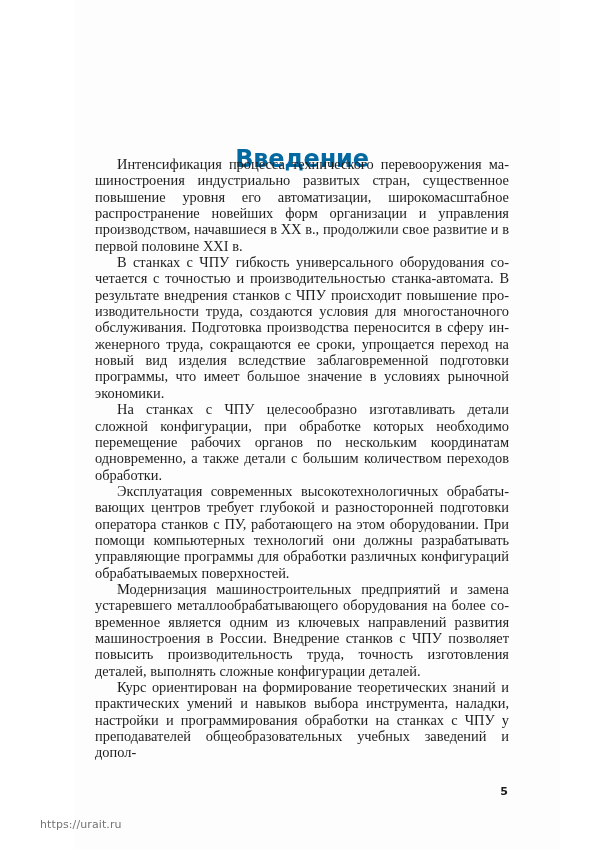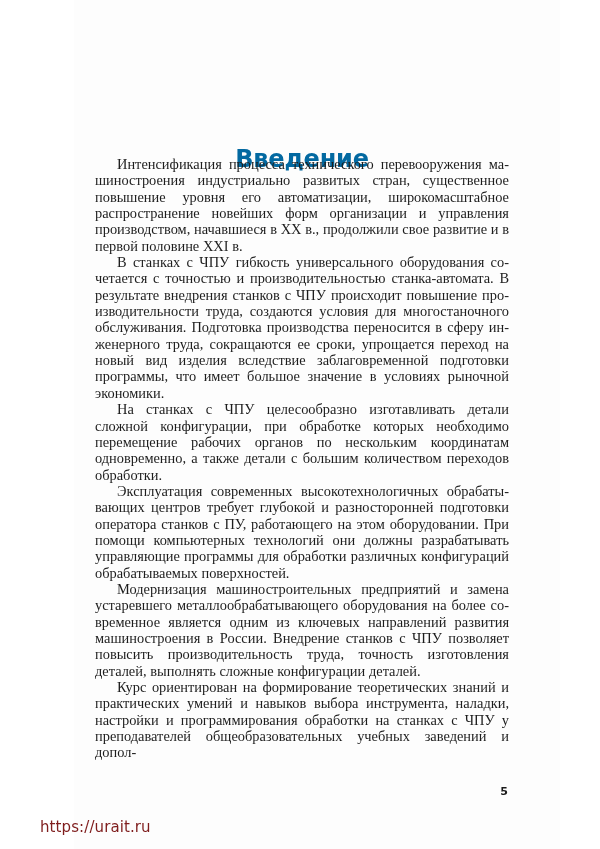--- a/index.html
+++ b/index.html
@@ -83,22 +83,22 @@
     font-size: 11px;
     color: #1b1b1b;
   }
 
   
   #watermark {
     position: absolute;
     left: 40px;
     top: 818px;
     font-family: "DejaVu Sans", "Liberation Sans", sans-serif;
-    font-size: 15px;
-    color: #7f1d1d;
+    font-size: 11px;
+    color: #737373;
     letter-spacing: 0.1px;
   }
 </style>
 </head>
 <body>
 
 <div id="page-sheet"></div>
 
 <div id="page-content">
 

